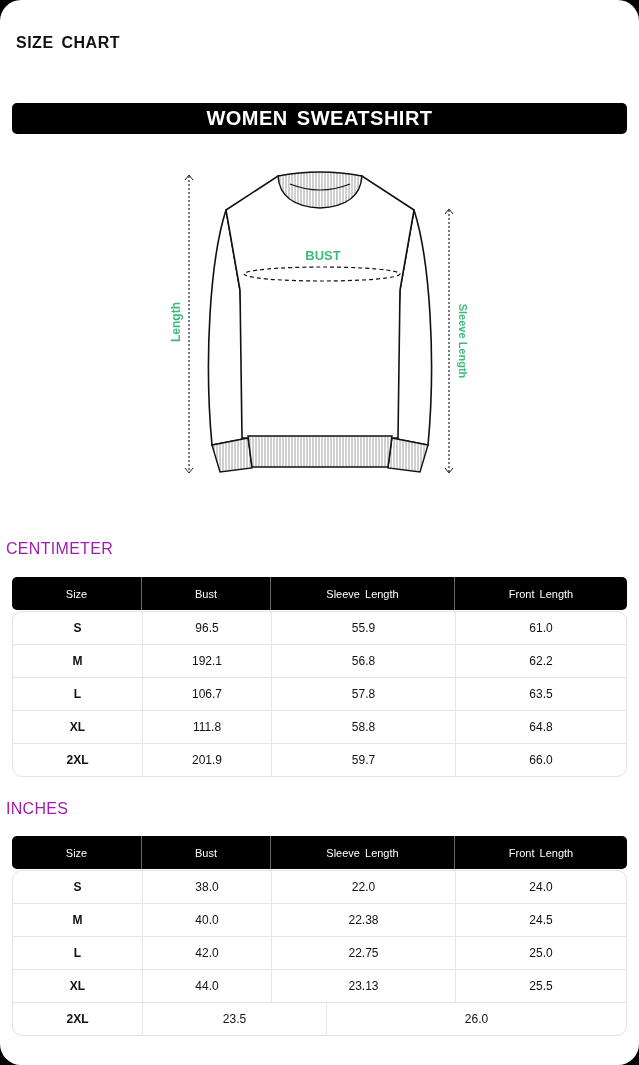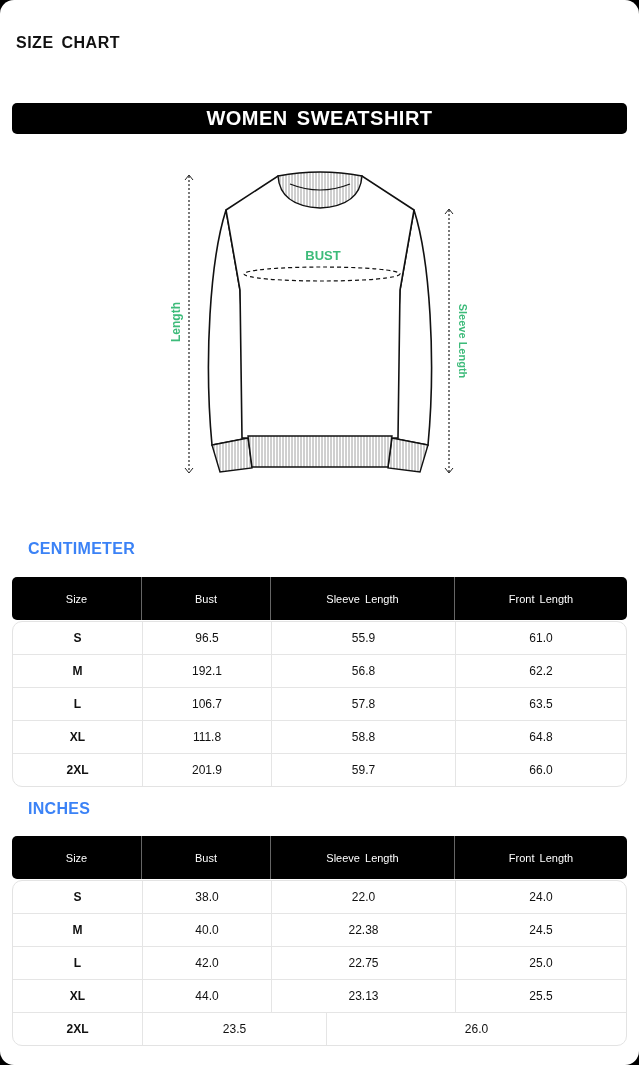--- a/index.html
+++ b/index.html
@@ -1,23 +1,23 @@
 <!DOCTYPE html>
 <html><head>
 <meta charset="utf-8">
 <style>
   html, body { margin: 0; padding: 0; background: #000; }
   body { width: 639px; height: 1065px; overflow: hidden; font-family: "Liberation Sans", "DejaVu Sans", sans-serif; }
-  .page { position: absolute; left: 0; top: 0; width: 639px; height: 1065px; background: #fff; border-radius: 14px; }
+  .page { position: absolute; left: 0; top: 0; width: 639px; height: 1065px; background: #fff; border-radius: 21px; }
   .title { position: absolute; left: 16px; top: 34px; font-size: 16px; font-weight: bold; color: #111; letter-spacing: 0.5px; word-spacing: 3px; }
   .banner { position: absolute; left: 12px; top: 103px; width: 615px; height: 31px; background: #000; border-radius: 5px; color: #fff; font-weight: bold; font-size: 20px; display: flex; align-items: center; justify-content: center; letter-spacing: 0.5px; word-spacing: 3px; }
   .illus { position: absolute; left: 160px; top: 160px; width: 320px; height: 330px; }
-  .section-title { position: absolute; left: 28px; font-size: 16px; font-weight: bold; color: #3b82f6; letter-spacing: 0.3px; }
+  .section-title { position: absolute; left: 6px; font-size: 16px; font-weight: normal; color: #a21caf; letter-spacing: 0.3px; }
   .tbl { position: absolute; left: 12px; width: 615px; }
-  .thead { display: flex; height: 43px; background: #000; border-radius: 5px; color: #fff; font-size: 11px; }
+  .thead { display: flex; height: 33px; background: #000; border-radius: 5px; color: #fff; font-size: 11px; }
   .thead div { display: flex; align-items: center; justify-content: center; border-right: 1px solid #666; word-spacing: 2px; }
   .thead div:last-child { border-right: none; }
   .tbody { border: 1px solid #e3e3e3; border-radius: 10px; overflow: hidden; margin-top: 1px; }
   .trow { display: flex; height: 32px; border-bottom: 1px solid #e5e5e5; font-size: 12px; color: #111; }
   .trow:last-child { border-bottom: none; }
   .trow div { display: flex; align-items: center; justify-content: center; border-right: 1px solid #e5e5e5; }
   .trow div:last-child { border-right: none; }
   .trow div.size { font-weight: bold; }
   .c1 { width: 129px; } .c2 { width: 128px; } .c3 { width: 183px; } .c4 { flex: 1; }
   .green { fill: #3dbb7a; }

